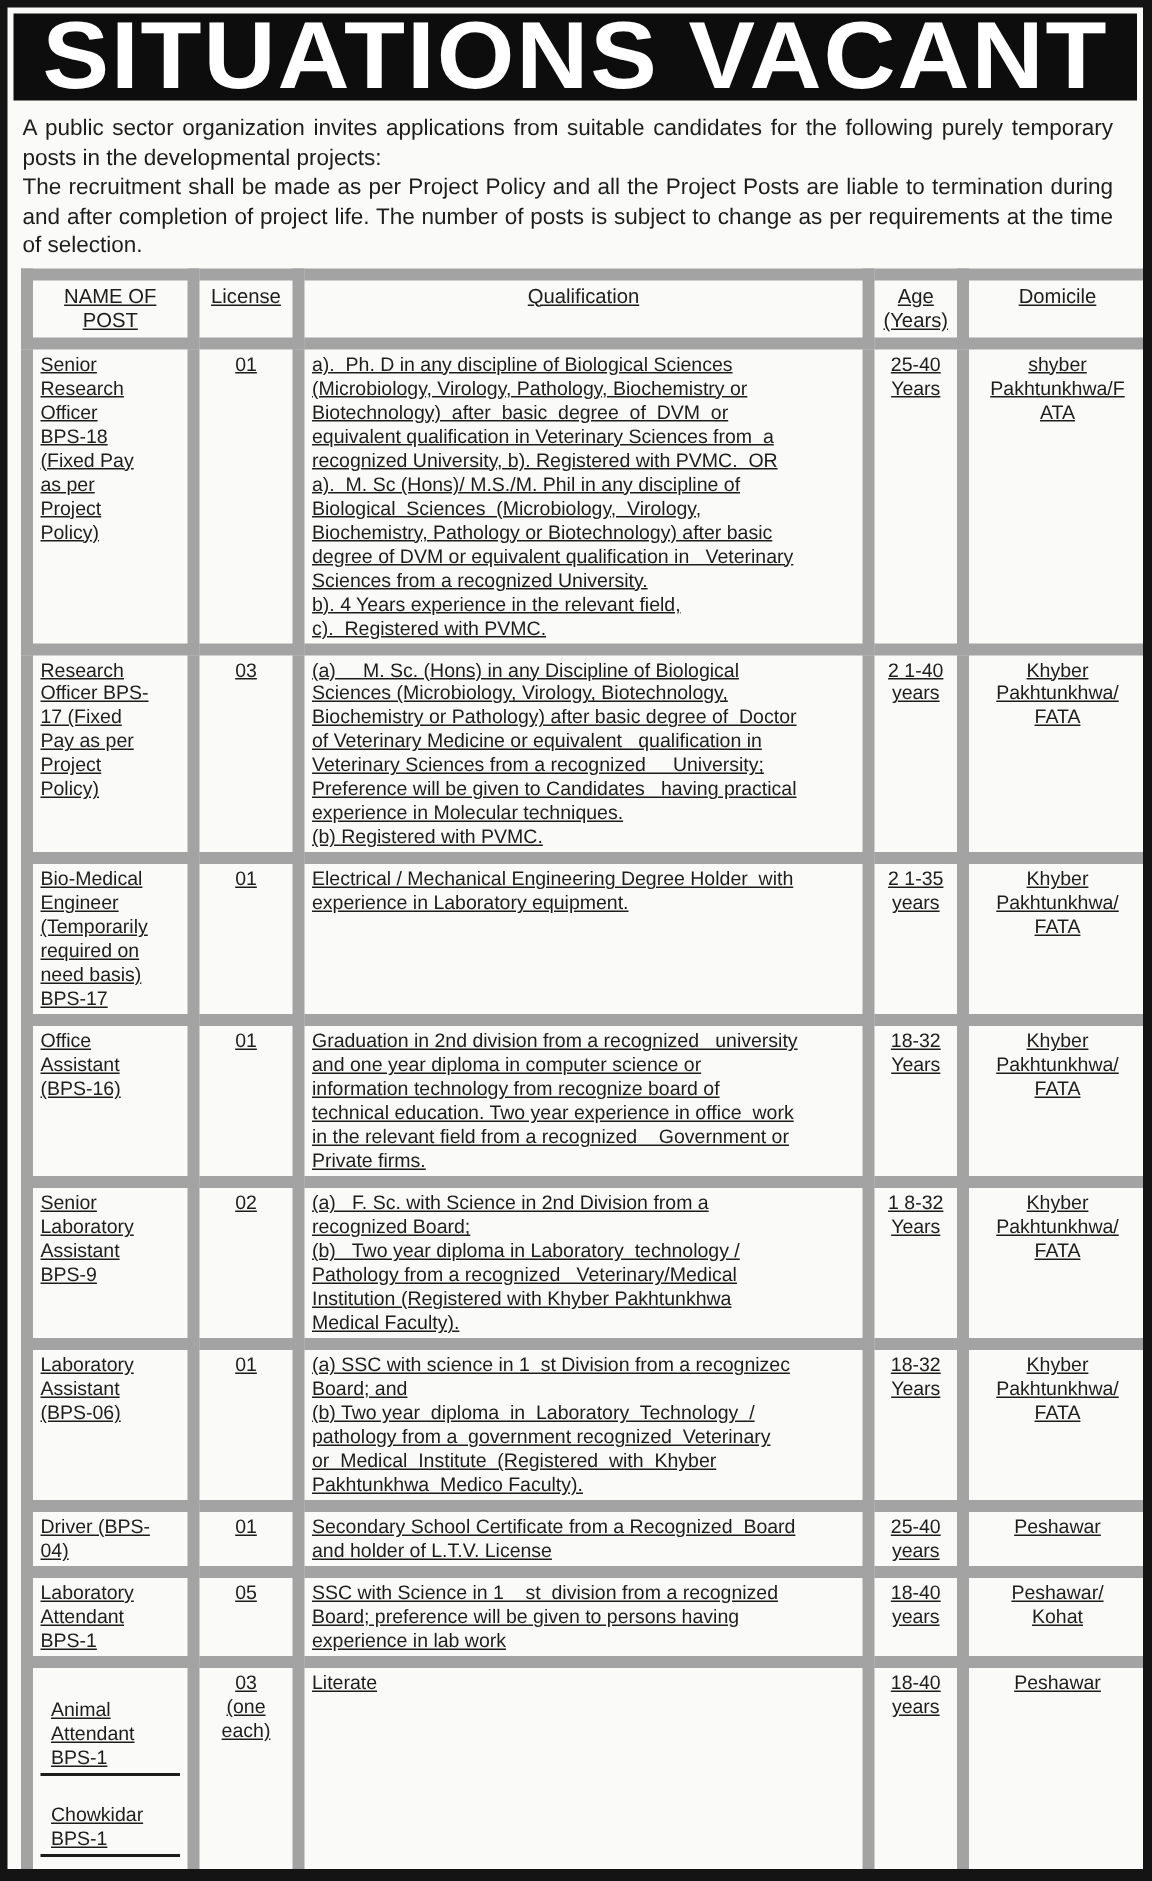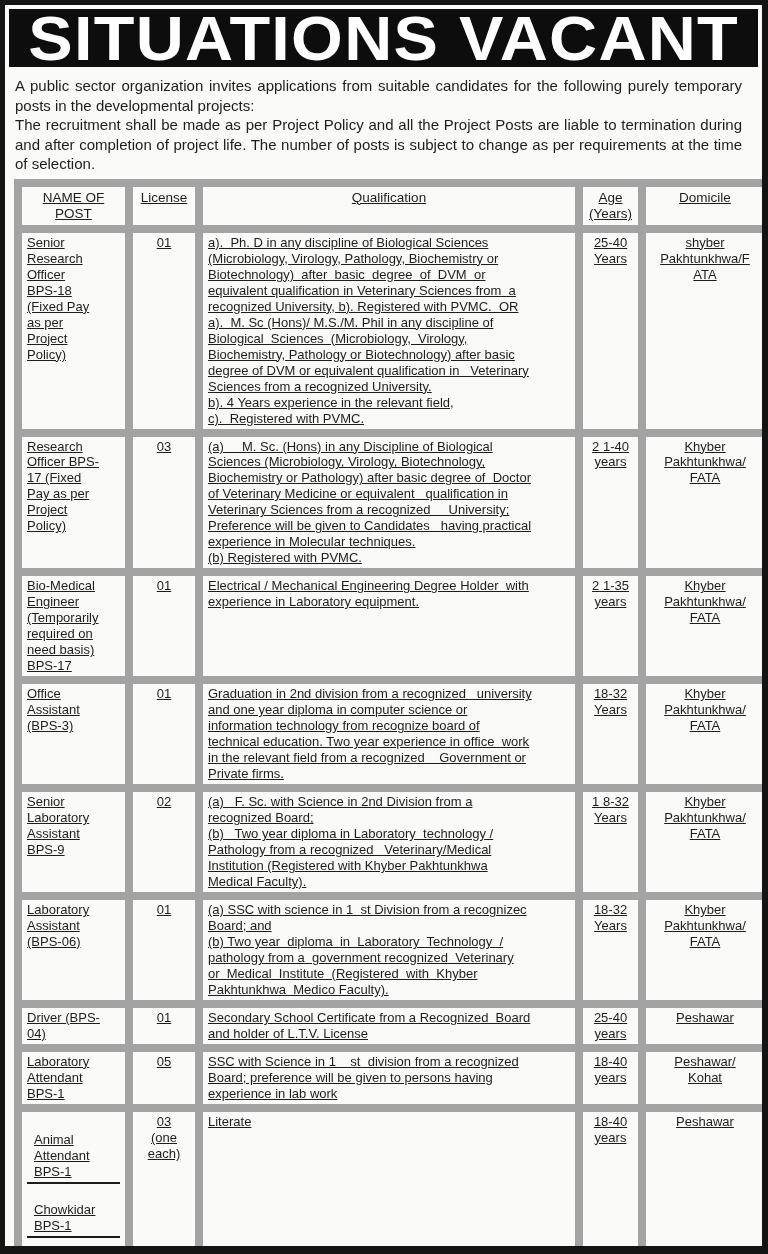--- a/index.html
+++ b/index.html
@@ -189,21 +189,21 @@
 experience in Laboratory equipment.</td>
       <td class="c-age">2 1-35
 years</td>
       <td class="c-dom">Khyber
 Pakhtunkhwa/
 FATA</td>
     </tr>
     <tr class="r4">
       <td class="c-name">Office
 Assistant
-(BPS-3)</td>
+(BPS-16)</td>
       <td class="c-num">01</td>
       <td class="c-qual">Graduation in 2nd division from a recognized   university
 and one year diploma in computer science or
 information technology from recognize board of
 technical education. Two year experience in office  work
 in the relevant field from a recognized    Government or
 Private firms.</td>
       <td class="c-age">18-32
 Years</td>
       <td class="c-dom">Khyber

